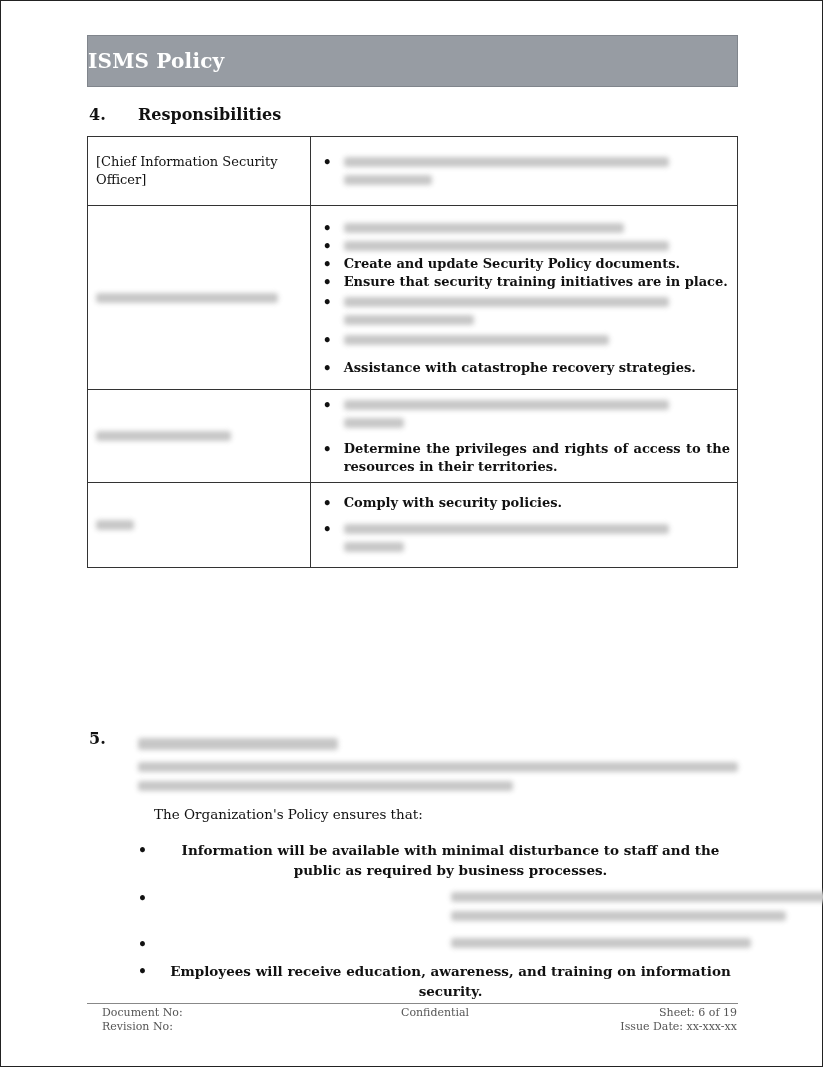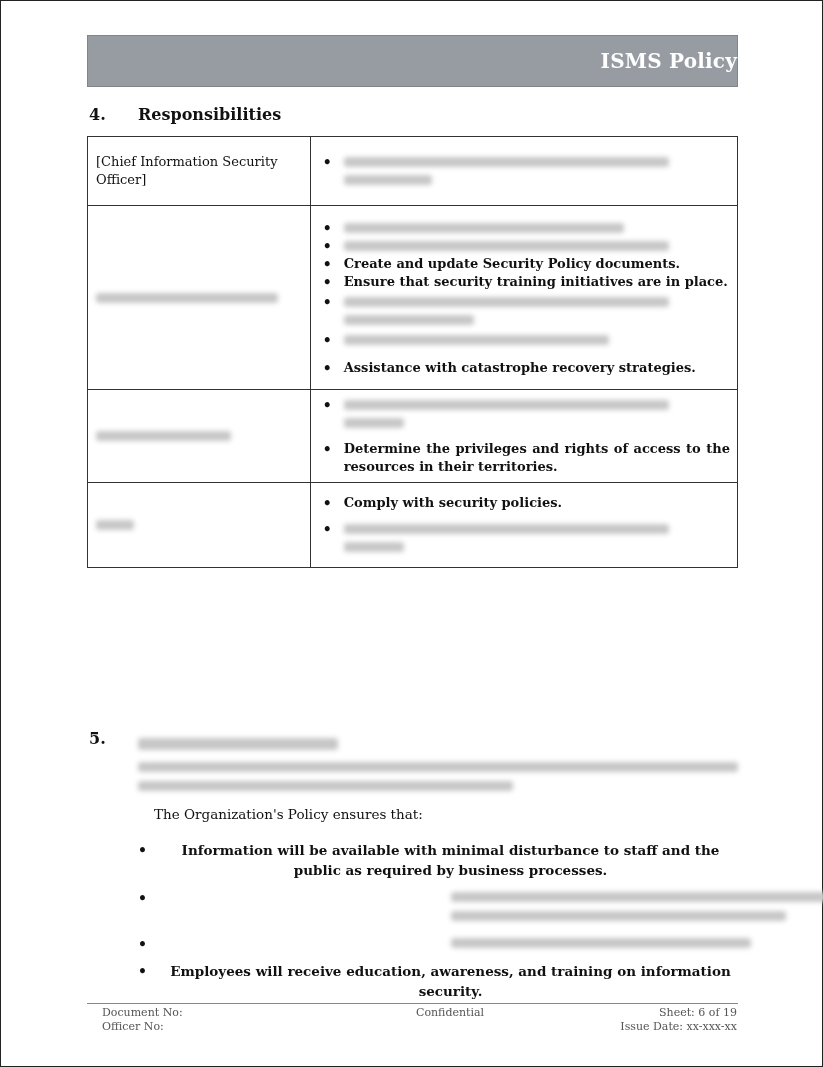--- a/index.html
+++ b/index.html
@@ -1,18 +1,18 @@
 <!DOCTYPE html>
 <html><head>
 <meta charset="utf-8">
 <style>
   html, body { margin: 0; padding: 0; background: #ffffff; }
   body { width: 823px; height: 1067px; position: relative; overflow: hidden; font-family: "DejaVu Serif", "Liberation Serif", serif; color: #111; }
   .page { position: absolute; left: 0; top: 0; width: 821px; height: 1065px; border: 1px solid #222; background: #fff; }
-  .title-bar { position: absolute; left: 86px; top: 34px; width: 649px; height: 50px; background: #979ca3; border: 1px solid #80858c; display: flex; align-items: center; justify-content: flex-end; }
+  .title-bar { position: absolute; left: 86px; top: 34px; width: 649px; height: 50px; background: #979ca3; border: 1px solid #80858c; display: flex; align-items: center; justify-content: flex-start; }
   .title-bar span { color: #fff; font-weight: bold; font-size: 20px; letter-spacing: 0.2px; }
   .h-num { position: absolute; font-weight: bold; font-size: 16px; }
   .h-text { position: absolute; font-weight: bold; font-size: 16px; }
   table.resp { position: absolute; left: 86px; top: 135px; width: 651px; border-collapse: collapse; font-size: 13px; }
   table.resp td, table.resp th { border: 1px solid #333; vertical-align: middle; padding: 0; }
   table.resp th { background: #d9d9d9; text-align: left; font-weight: bold; height: 51px; }
   th.c1 { width: 244px; padding-left: 8px !important; padding-top: 4px !important; }
   th.c2 { vertical-align: top !important; padding-left: 8px !important; padding-top: 15px !important; }
   td.role { padding-left: 8px !important; line-height: 18px; }
   td.resp-cell { padding: 6px 7px 6px 7px !important; }
@@ -170,23 +170,23 @@
             <span class="blur" style="width:300px;"></span>
           </span>
       </li>
       <li style="margin-top:8px;">Employees will receive education, awareness, and training on information security.</li>
     </ul>
   </div>
 
   <div class="footer-line"></div>
   <div class="footer" style="left:101px;">
     <div>Document No:</div>
-    <div>Officer No:</div>
+    <div>Revision No:</div>
   </div>
-  <div class="footer" style="left:415px;">
+  <div class="footer" style="left:400px;">
     <div>Confidential</div>
   </div>
   <div class="footer" style="right:85px; text-align:right;">
     <div>Sheet: 6 of 19</div>
     <div>Issue Date: xx-xxx-xx</div>
   </div>
 
 </div>
 
 </body></html>

